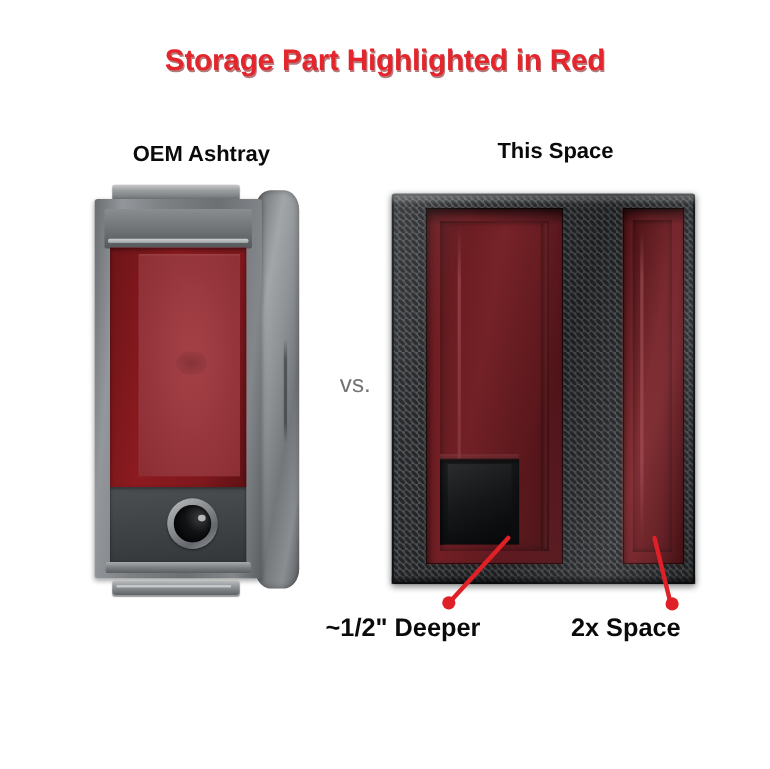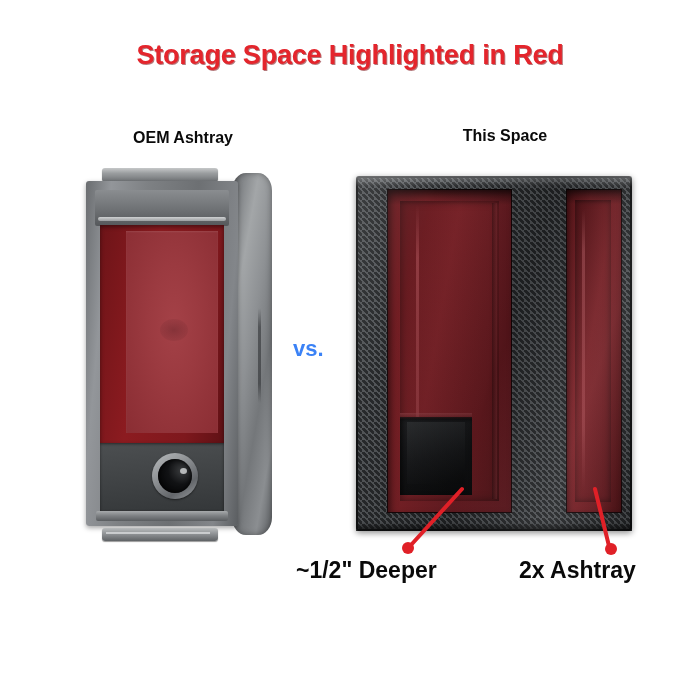--- a/index.html
+++ b/index.html
@@ -28,39 +28,39 @@
     font-weight: bold;
     color: #e4252c;
     letter-spacing: -0.2px;
     text-shadow: 1px 1px 0 rgba(120,10,14,0.55);
     white-space: nowrap;
   }
 
   
   .col-header {
     position: absolute;
-    font-size: 16px;
+    font-size: 20px;
     font-weight: bold;
     color: #0a0a0a;
     white-space: nowrap;
     text-align: center;
   }
   #header-oem  { top: 129px; left: 88px;  width: 190px; }
   #header-this { top: 127px; left: 400px; width: 210px; }
 
   
   #vs-label {
     position: absolute;
     top: 336px;
     left: 293px;
     width: 60px;
-    text-align: left;
+    text-align: center;
     font-size: 22px;
-    font-weight: bold;
-    color: #3b82f6;
+    font-weight: normal;
+    color: #737373;
   }
 
   
   #oem-photo {
     position: absolute;
     left: 86px;
     top: 168px;
     width: 186px;
     height: 375px;
   }
@@ -420,21 +420,21 @@
     font-weight: bold;
     color: #0a0a0a;
     white-space: nowrap;
   }
   #label-half-inch { top: 557px; left: 296px; }
   #label-2x       { top: 557px; left: 519px; }
 </style>
 </head>
 <body>
 
-<div id="main-title">Storage Space Highlighted in Red</div>
+<div id="main-title">Storage Part Highlighted in Red</div>
 
 <div id="header-oem" class="col-header">OEM Ashtray</div>
 
 <div id="header-this" class="col-header">This Space</div>
 
 <div id="vs-label">vs.</div>
 
 <div id="oem-photo">
 
   <div class="oem-handle">
@@ -495,13 +495,13 @@
 <svg id="leaders" viewBox="0 0 700 699">
   <line x1="462" y1="489" x2="411" y2="545" stroke="#e02027" stroke-width="4" stroke-linecap="round"></line>
   <circle cx="408" cy="548" r="6" fill="#e02027"></circle>
 
   <line x1="595" y1="489" x2="609" y2="546" stroke="#e02027" stroke-width="4" stroke-linecap="round"></line>
   <circle cx="611" cy="549" r="6" fill="#e02027"></circle>
 </svg>
 
 <div id="label-half-inch" class="callout-label">~1/2" Deeper</div>
 
-<div id="label-2x" class="callout-label">2x Ashtray</div>
+<div id="label-2x" class="callout-label">2x Space</div>
 
 </body></html>

